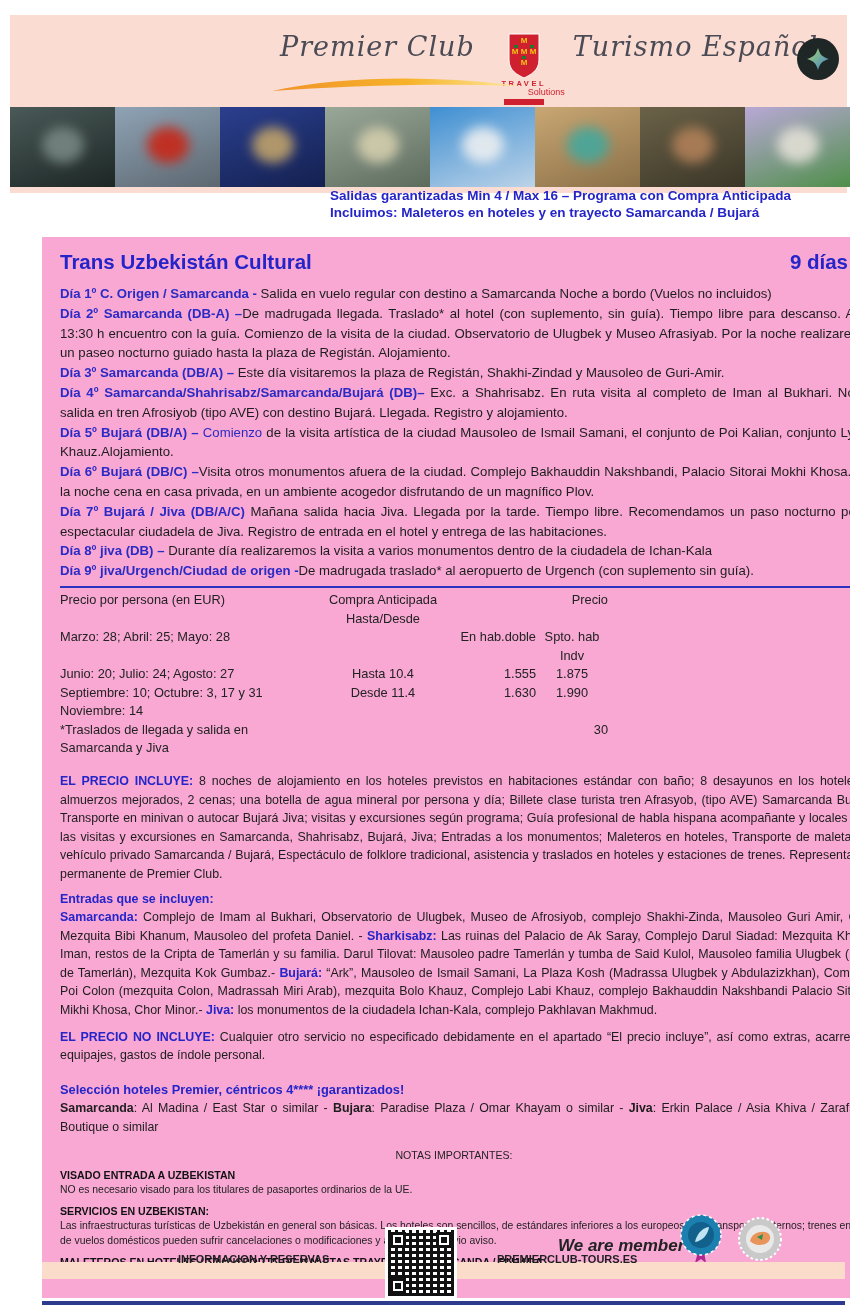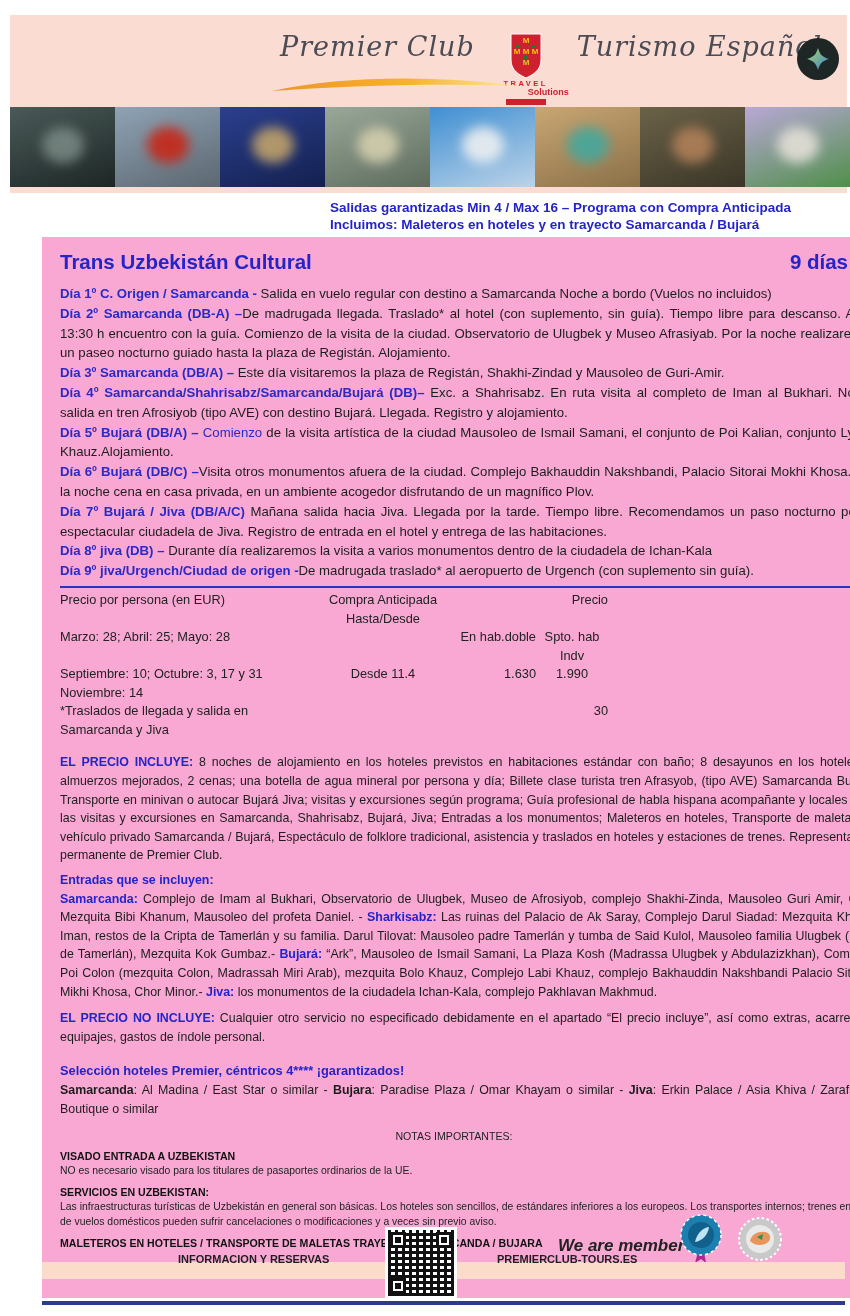--- a/index.html
+++ b/index.html
@@ -6,33 +6,33 @@
   body{width:850px;font-family:"Liberation Sans",sans-serif;background:#ffffff;}
   .page{position:relative;width:850px;height:1316px;background:#ffffff;overflow:hidden;}
 
   
   .header-pink{position:absolute;left:10px;top:15px;width:837px;height:178px;background:#fadcd2;}
   .brand-row{position:absolute;left:270px;top:16px;display:flex;align-items:flex-start;gap:8px;}
   .brand-script{font-family:"DejaVu Serif",serif;font-style:italic;font-size:27px;color:#4b4b55;letter-spacing:1px;white-space:nowrap;}
   .shield-wrap{display:flex;flex-direction:column;align-items:center;margin-top:2px;}
   .travel-sol{margin-top:1px;text-align:center;line-height:1;}
   .travel-sol .t1{color:#cf2030;font-size:7.5px;letter-spacing:2.5px;font-weight:700;display:block;}
-  .travel-sol .t2{color:#cf2030;font-size:9px;font-weight:700;display:block;margin-left:45px;}
+  .travel-sol .t2{color:#cf2030;font-size:9px;font-weight:400;display:block;margin-left:45px;}
   .travel-sol .t3{display:block;width:40px;height:6px;background:#cf2030;margin:2px auto 0;}
   .swoosh{position:absolute;left:262px;top:58px;width:250px;height:24px;}
   .tagline{position:absolute;right:8px;top:70px;font-size:12.5px;font-style:italic;font-weight:600;color:#333;margin-top:20px;}
   .circle-emblem{position:absolute;right:8px;top:23px;width:42px;height:42px;border-radius:50%;background:#1e2626;display:flex;align-items:center;justify-content:center;}
 
   
   .photo-strip{position:absolute;left:10px;top:107px;width:840px;height:80px;display:flex;overflow:hidden;}
   .photo{position:relative;flex:0 0 105px;height:80px;overflow:hidden;}
   .photo .accent{position:absolute;left:30%;top:25%;width:40%;height:45%;border-radius:50%;filter:blur(6px);opacity:.85;display:block;}
 
   
-  .banner{position:absolute;left:330px;top:200px;width:520px;color:#2424c8;font-weight:700;font-size:13.5px;line-height:16.5px;}
+  .banner{position:absolute;left:330px;top:188px;width:520px;color:#2424c8;font-weight:700;font-size:13.5px;line-height:16.5px;}
 
   
   .panel{position:absolute;left:42px;top:237px;width:803px;height:1061px;background:#f9a8d4;overflow:hidden;padding-left:12px;}
   .content{width:822px;padding:13px 0 0 6px;box-sizing:border-box;}
   .title-row{width:788px;display:flex;justify-content:space-between;align-items:baseline;color:#2424c8;font-weight:700;font-size:20.5px;}
   .itinerary{margin-top:10px;width:816px;font-size:13.2px;line-height:19.8px;color:#1d1d1d;text-align:justify;}
   .day{margin:0;}
   .day .lead{color:#2a2ac4;font-weight:700;}
   .day .lead2{color:#2a2ac4;}
 
@@ -184,20 +184,26 @@
           <td class="c2">Compra Anticipada Hasta/Desde</td>
           <td class="c3" colspan="2">Precio</td>
         </tr>
         <tr>
           <td class="c1">Marzo: 28; Abril: 25; Mayo: 28</td>
           <td class="c2"></td>
           <td class="c3">En hab.doble</td>
           <td class="c4">Spto. hab Indv</td>
         </tr>
         <tr>
+          <td class="c1">Junio: 20; Julio: 24; Agosto: 27</td>
+          <td class="c2">Hasta 10.4</td>
+          <td class="c3">1.555</td>
+          <td class="c4">1.875</td>
+        </tr>
+        <tr>
           <td class="c1">Septiembre: 10; Octubre: 3, 17 y 31</td>
           <td class="c2">Desde 11.4</td>
           <td class="c3">1.630</td>
           <td class="c4">1.990</td>
         </tr>
         <tr>
           <td class="c1">Noviembre: 14</td>
           <td class="c2"></td>
               <td class="c3"></td>
               <td class="c4"></td>

